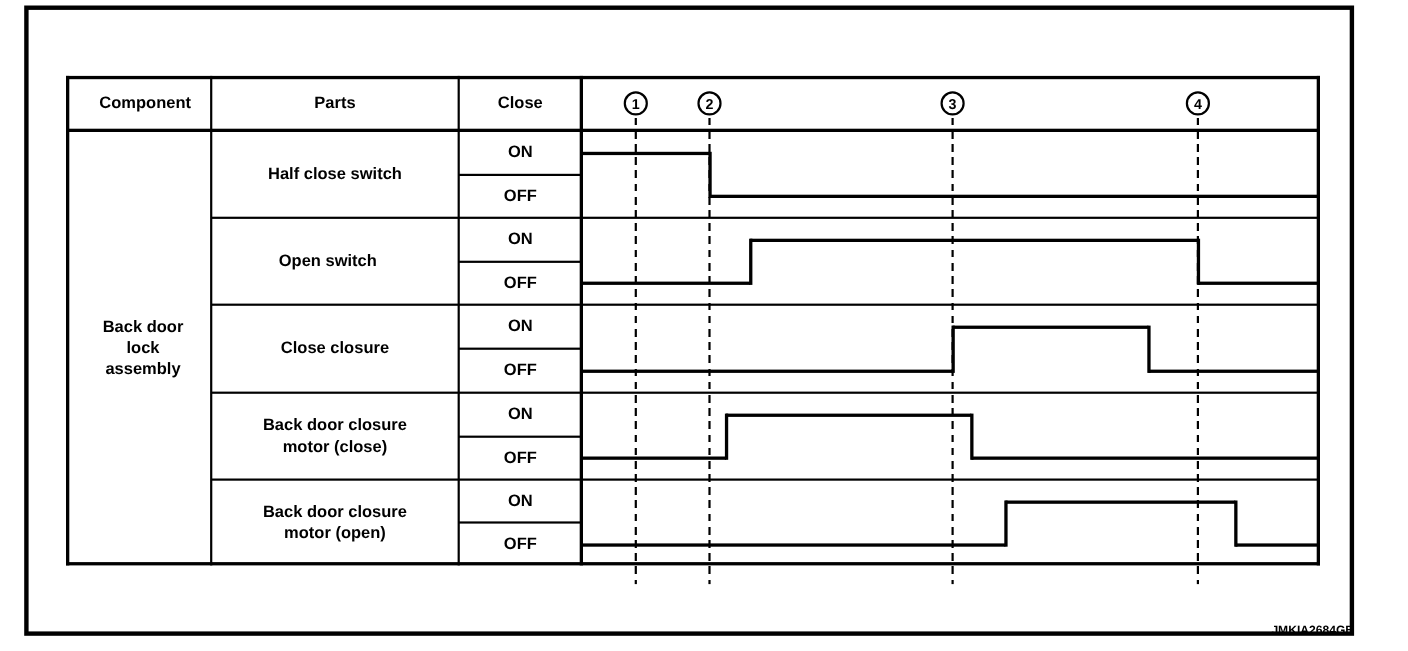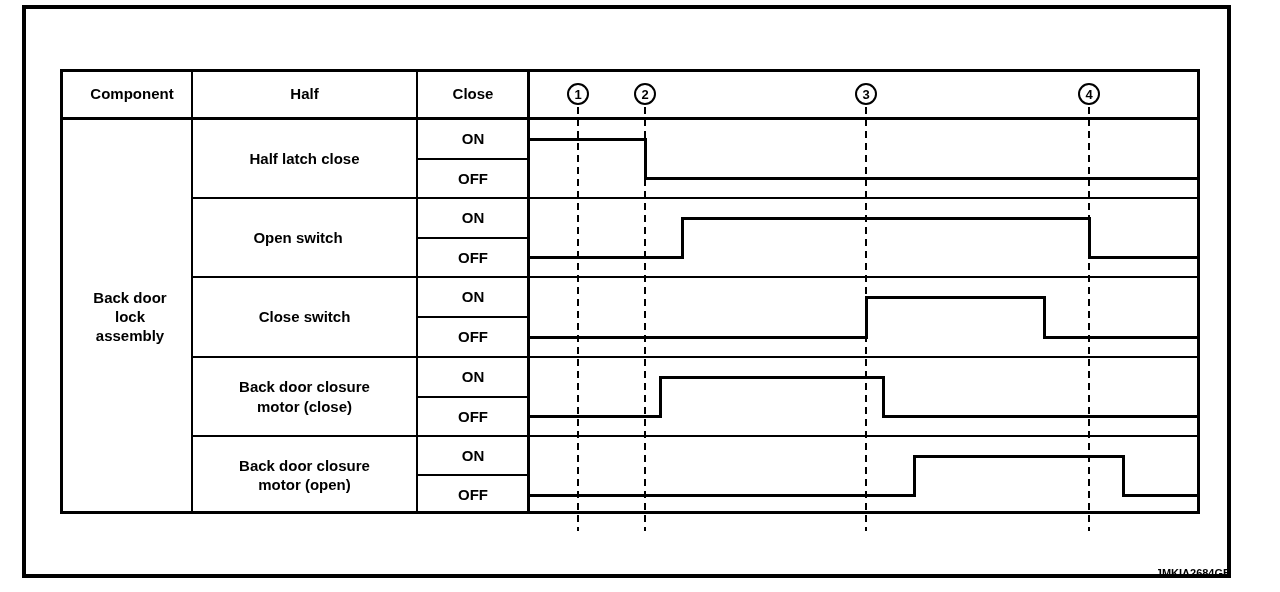--- a/index.html
+++ b/index.html
@@ -54,30 +54,30 @@
     <div class="ln" style="left:192px;top:356px;width:1008px;height:2px"></div>
     <div class="ln" style="left:192px;top:435px;width:1008px;height:2px"></div>
 
     <div class="ln" style="left:417px;top:158px;width:112px;height:2px"></div>
     <div class="ln" style="left:417px;top:237px;width:112px;height:2px"></div>
     <div class="ln" style="left:417px;top:316px;width:112px;height:2px"></div>
     <div class="ln" style="left:417px;top:396px;width:112px;height:2px"></div>
     <div class="ln" style="left:417px;top:474px;width:112px;height:2px"></div>
 
     <div class="cell" style="left:60px;top:69px;width:144px;height:50px">Component</div>
-    <div class="cell" style="left:192px;top:69px;width:225px;height:50px">Half</div>
+    <div class="cell" style="left:192px;top:69px;width:225px;height:50px">Parts</div>
     <div class="cell" style="left:417px;top:69px;width:112px;height:50px">Close</div>
 
     <div class="cell" style="left:60px;top:119px;width:140px;height:395px">Back door
 lock
 assembly</div>
 
-    <div class="cell" style="left:192px;top:119px;width:225px;height:79px">Half latch close</div>
+    <div class="cell" style="left:192px;top:119px;width:225px;height:79px">Half close switch</div>
     <div class="cell" style="left:192px;top:198px;width:212px;height:79px">Open switch</div>
-    <div class="cell" style="left:192px;top:277px;width:225px;height:80px">Close switch</div>
+    <div class="cell" style="left:192px;top:277px;width:225px;height:80px">Close closure</div>
     <div class="cell" style="left:192px;top:357px;width:225px;height:79px">Back door closure
 motor (close)</div>
     <div class="cell" style="left:192px;top:436px;width:225px;height:78px">Back door closure
 motor (open)</div>
 
     <div class="cell" style="left:417px;top:119px;width:112px;height:40px">ON</div>
     <div class="cell" style="left:417px;top:159px;width:112px;height:39px">OFF</div>
     <div class="cell" style="left:417px;top:198px;width:112px;height:40px">ON</div>
     <div class="cell" style="left:417px;top:238px;width:112px;height:39px">OFF</div>
     <div class="cell" style="left:417px;top:277px;width:112px;height:40px">ON</div>

